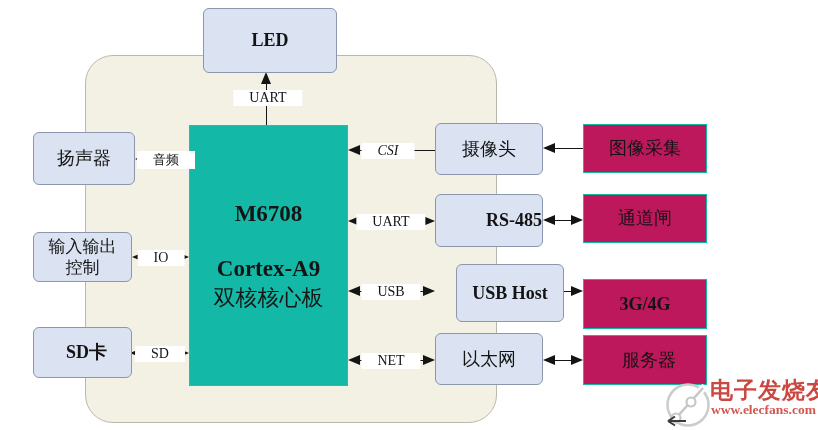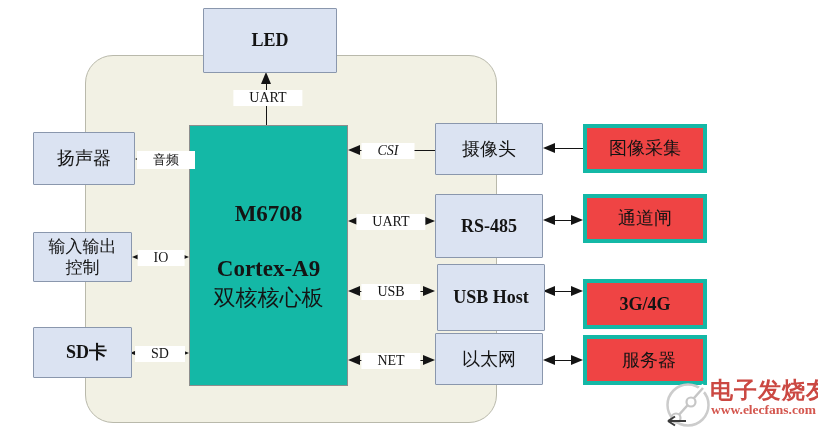--- a/index.html
+++ b/index.html
@@ -6,22 +6,22 @@
   body{font-family:"Liberation Serif","DejaVu Serif",serif;color:#141414;}
   #canvas{position:relative;width:818px;height:430px;background:#fff;overflow:hidden;}
 
   
   .panel{position:absolute;left:85px;top:55px;width:410px;height:366px;
          background:#f2f1e4;border:1px solid #b9b9ab;border-radius:28px;z-index:0;}
 
   
   .node{position:absolute;display:flex;flex-direction:column;align-items:center;
         justify-content:center;text-align:center;box-sizing:border-box;z-index:3;line-height:1.25;}
-  .rounded{background:#dbe3f2;border:1.4px solid #8a97ad;border-radius:1px;}
-  .plain{background:#ef4444;border:4px solid #14b8a6;}
+  .rounded{background:#dbe3f2;border:1.4px solid #8a97ad;border-radius:6px;}
+  .plain{background:#be185d;border:1px solid #14b8a6;}
   .cpu{background:#14b8a6;border:1.2px solid #8d8d8d;}
   .zh{font-size:18px;font-weight:normal;}
   .en{font-size:18px;font-weight:bold;}
   .cpu .big-en{font-size:23px;font-weight:bold;}
   .cpu .big-zh{font-size:22px;}
   .cpu-gap{height:26px;}
 
   
   .hline{position:absolute;height:0;border-top:1.6px solid #141414;z-index:1;}
   .vline{position:absolute;width:0;border-left:1.6px solid #141414;z-index:1;}
@@ -71,25 +71,25 @@
     <div class="big-en">M6708</div>
     <div class="cpu-gap"></div>
     <div class="big-en">Cortex-A9</div>
     <div class="big-zh">双核核心板</div>
   </div>
 
   <div class="node rounded" style="left:435px;top:123px;width:108px;height:52px;">
     <div class="zh">摄像头</div>
   </div>
 
-  <div class="node rounded" style="left:435px;top:194px;width:108px;height:64px;">
+  <div class="node rounded" style="left:435px;top:194px;width:108px;height:53px;align-items:flex-end;">
     <div class="en">RS-485</div>
   </div>
 
-  <div class="node rounded" style="left:437px;top:264px;width:108px;height:67px;">
+  <div class="node rounded" style="left:456px;top:264px;width:108px;height:58px;">
     <div class="en">USB Host</div>
   </div>
 
   <div class="node rounded" style="left:435px;top:333px;width:108px;height:52px;">
     <div class="zh">以太网</div>
   </div>
 
   <div class="node plain" style="left:583px;top:124px;width:124px;height:49px;">
     <div class="zh">图像采集</div>
   </div>

